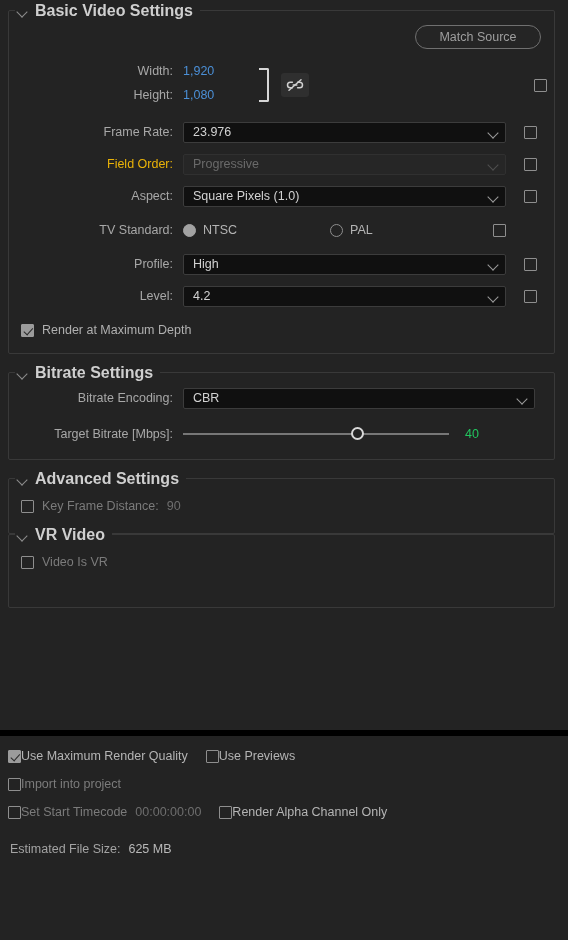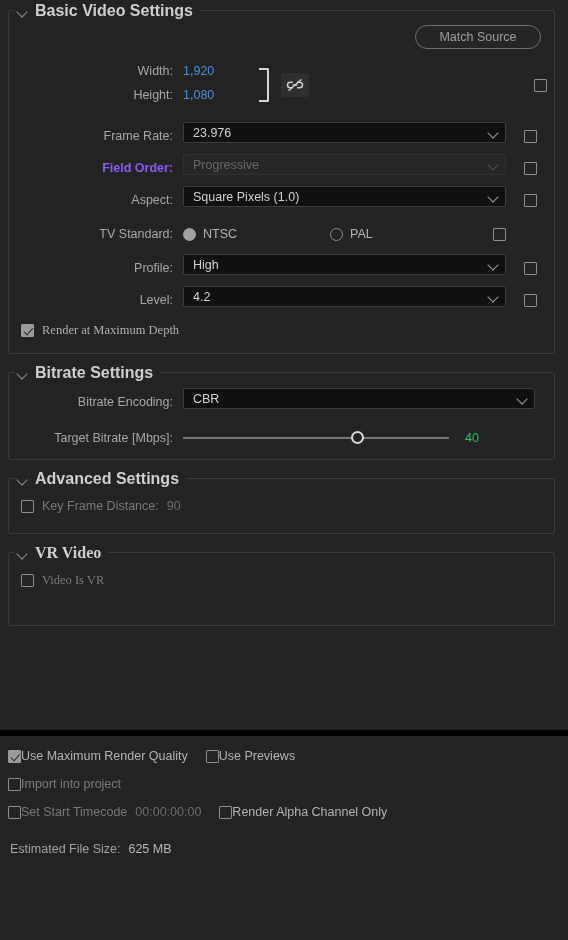--- a/index.html
+++ b/index.html
@@ -68,33 +68,33 @@
     padding: 0 7px 0 6px;
     white-space: nowrap;
     pointer-events: auto;
     cursor: default;
   }
   .panel-body { padding: 16px 0 12px 0; }
 
   
   .row {
     display: flex;
-    align-items: flex-end;
+    align-items: center;
     min-height: 22px;
   }
   .lbl {
     width: 174px;
     flex: 0 0 174px;
     text-align: right;
     padding-right: 10px;
     color: #a8a8a8;
     font-size: 12.5px;
     white-space: nowrap;
   }
-  .lbl.dim { color: #8b5cf6; font-weight: bold; }
+  .lbl.dim { color: #eab308; }
 
   .val-blue {
     color: #4b8fd6;
     font-size: 12.5px;
     cursor: ns-resize;
     border-bottom: 1px dotted transparent;
   }
 
   
   .dd {
@@ -432,21 +432,21 @@
 
       <div class="row mt10">
         <span class="lbl">Level:</span>
         <div class="dd dd-main">
           <span class="dd-txt">4.2</span>
           <span class="caret"></span>
         </div>
         <span class="cb cb-right"></span>
       </div>
 
-      <div class="cbrow mt12" style="padding-left:12px;font-family:Liberation Serif, serif;">
+      <div class="cbrow mt12" style="padding-left:12px;">
         <span class="cb checked"></span>
         <span class="cb-lbl">Render at Maximum Depth</span>
       </div>
 
     </div>
   </div>
 
   <div class="panel" style="margin-top:18px;">
     <div class="panel-head">
       <span class="chev"></span>
@@ -480,21 +480,21 @@
 
     <div class="panel-body" style="padding-top:16px;padding-bottom:16px;">
       <div class="cbrow" style="padding-left:12px;">
         <span class="cb"></span>
         <span class="cb-lbl dim">Key Frame Distance:</span>
         <span class="muted-val">90</span>
       </div>
     </div>
   </div>
 
-  <div class="panel" style="margin-top:18px;font-family:Liberation Serif, serif;">
+  <div class="panel" style="">
     <div class="panel-head">
       <span class="chev"></span>
       <span class="panel-title">VR Video</span>
     </div>
 
     <div class="panel-body" style="padding-top:16px;padding-bottom:34px;text-align:right;">
       <div class="cbrow" style="padding-left:12px;">
         <span class="cb"></span>
         <span class="cb-lbl dim">Video Is VR</span>
       </div>

